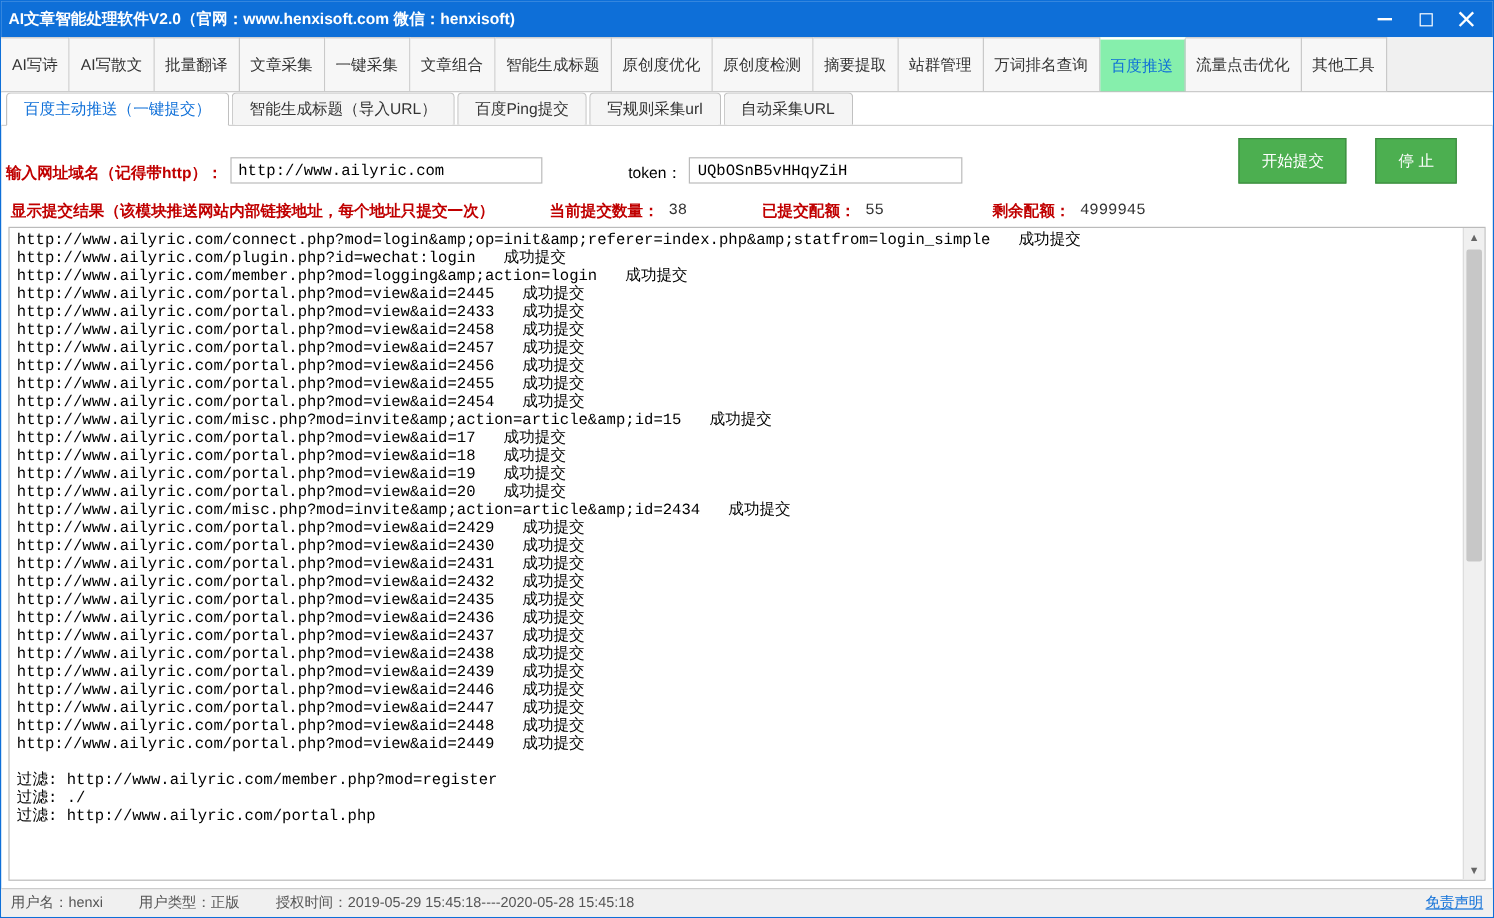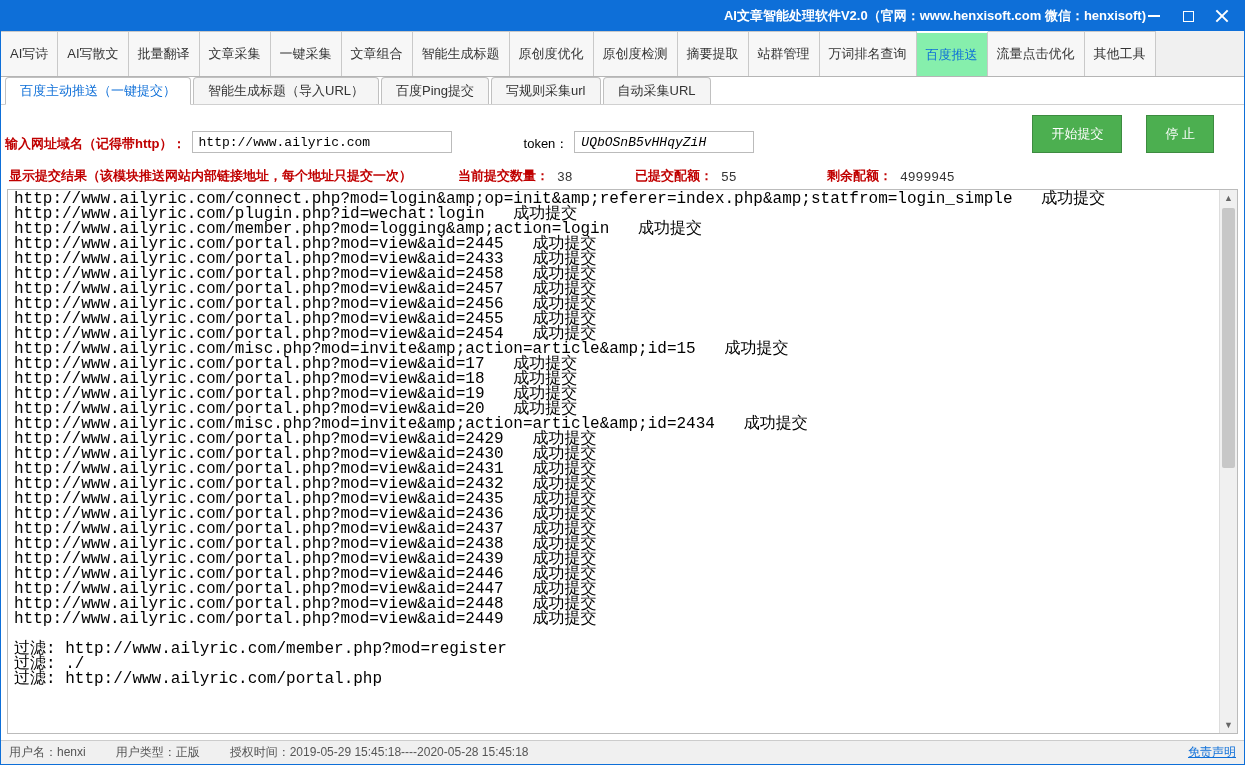--- a/index.html
+++ b/index.html
@@ -1,43 +1,43 @@
 <!DOCTYPE html>
 <html><head>
 <meta charset="utf-8">
 <style>
 * { margin: 0; padding: 0; box-sizing: border-box; }
 body { font-family: "Microsoft YaHei", Arial, sans-serif; font-size: 12px; background: #fff; overflow: hidden; }
 .window { width: 1245px; height: 765px; display: flex; flex-direction: column; border: 1px solid #0e6fd8; }
 .titlebar { height: 30px; background: #0e6fd8; color: #fff; display: flex; align-items: center; padding: 0 6px; font-size: 13px; font-weight: bold; }
-.titlebar-text { flex: 1; text-align: right; }
+.titlebar-text { flex: 1; }
 .titlebar-btns { display: flex; gap: 18px; align-items: center; padding-right: 8px; }
 .titlebar-btn { width: 16px; height: 16px; display: flex; align-items: center; justify-content: center; cursor: pointer; color: #fff; }
 .min-icon { width: 12px; height: 2px; background: #fff; }
 .max-icon { width: 11px; height: 11px; border: 1.5px solid #fff; }
 .close-icon { position: relative; width: 14px; height: 14px; }
 .close-icon::before, .close-icon::after { content: ""; position: absolute; left: 6px; top: -1px; width: 2px; height: 16px; background: #fff; }
 .close-icon::before { transform: rotate(45deg); }
 .close-icon::after { transform: rotate(-45deg); }
 .main-tabs { display: flex; background: #f0f0f0; border-bottom: 1px solid #b5b5b5; height: 46px; align-items: stretch; }
 .main-tab { padding: 0 9px; display: flex; align-items: center; justify-content: center; font-size: 13px; color: #333; background: #f7f7f7; border-right: 1px solid #c9c9c9; border-top: 1px solid #c9c9c9; cursor: pointer; white-space: nowrap; }
 .main-tab.active { background: #86efac; color: #0e6fd8; border-top: 2px solid #fff; position: relative; }
 .sub-tabs { display: flex; background: #fff; height: 28px; padding: 2px 4px 0 4px; border-bottom: 1px solid #d0d0d0; align-items: flex-end; }
 .sub-tab { padding: 4px 14px; font-size: 13px; color: #333; border: 1px solid #c0c0c0; border-bottom: none; border-top-left-radius: 4px; border-top-right-radius: 4px; margin-right: 2px; background: #f5f5f5; cursor: pointer; }
 .sub-tab.active { color: #0e6fd8; background: #fff; border-bottom: 1px solid #fff; position: relative; bottom: -1px; }
 .input-row { display: flex; align-items: flex-end; padding: 10px 4px; gap: 6px; font-size: 13px; }
 .input-row .lbl { color: #c00000; font-weight: bold; }
 .input-row input[type=text] { height: 22px; padding: 2px 6px; border: 1px solid #bbb; font-family: "Courier New", monospace; font-size: 13px; }
 .btn-green { background: #4caf50; color: #fff; border: 1px solid #3d8b40; padding: 4px 18px; font-size: 13px; cursor: pointer; height: 38px; }
-.result-header { display: flex; align-items: flex-end; padding: 4px 8px; font-size: 13px; gap: 8px; }
+.result-header { display: flex; align-items: flex-start; padding: 4px 8px; font-size: 13px; gap: 8px; }
 .result-header .rh-title { color: #c00000; font-weight: bold; }
 .result-header .rh-label { color: #c00000; font-weight: bold; }
 .result-header .rh-value { color: #333; font-family: "Courier New", monospace; min-width: 50px; text-align: left; }
 .log-area { flex: 1; margin: 0 6px 6px 6px; border: 1px solid #bbb; background: #fff; position: relative; overflow: hidden; }
-.log-content { position: absolute; top: 0; left: 0; right: 18px; bottom: 0; padding: 2px 6px; font-family: "SimSun", "Courier New", monospace; font-size: 16px; line-height: 15px; white-space: pre; overflow: hidden; color: #000; }
+.log-content { position: absolute; top: 0; left: 0; right: 18px; bottom: 0; padding: 2px 6px; font-family: "SimSun", "Courier New", monospace; font-size: 13px; line-height: 15px; white-space: pre; overflow: hidden; color: #000; }
 .log-scrollbar { position: absolute; right: 0; top: 0; bottom: 0; width: 18px; background: #f0f0f0; border-left: 1px solid #ddd; }
 .log-scrollbar-thumb { position: absolute; left: 2px; right: 2px; top: 18px; height: 260px; background: #c7c7c7; border-radius: 2px; }
 .log-scrollbar-arrow { position: absolute; left: 0; right: 0; height: 16px; display: flex; align-items: center; justify-content: center; font-size: 9px; color: #666; cursor: pointer; }
 .statusbar { height: 24px; background: #f0f0f0; border-top: 1px solid #ccc; display: flex; align-items: center; padding: 0 8px; font-size: 12px; color: #555; }
 .statusbar .sb-item { margin-right: 30px; }
 .statusbar .sb-link { margin-left: auto; color: #0e6fd8; text-decoration: underline; cursor: pointer; }
 </style>
 </head>
 <body>
 
@@ -82,21 +82,21 @@
       <div class="sub-tab">百度Ping提交</div>
       <div class="sub-tab">写规则采集url</div>
       <div class="sub-tab">自动采集URL</div>
     </div>
 
   <div class="input-row">
     <span class="lbl">输入网址域名（记得带http）：</span>
     <input type="text" style="width: 260px;" value="http://www.ailyric.com">
     <span style="width:60px"></span>
     <span class="lbl" style="color:#000;font-weight:normal">token：</span>
-    <input type="text" style="width: 180px; font-style: italic;" value="UQbOSnB5vHHqyZiH">
+    <input type="text" style="width: 228px;" value="UQbOSnB5vHHqyZiH">
     <span style="flex:1"></span>
     <button class="btn-green">开始提交</button>
     <span style="width:12px"></span>
     <button class="btn-green">停 止</button>
     <span style="width:20px"></span>
   </div>
 
   <div class="result-header">
     <span class="rh-title">显示提交结果（该模块推送网站内部链接地址，每个地址只提交一次）</span>
     <span style="width:30px"></span>

